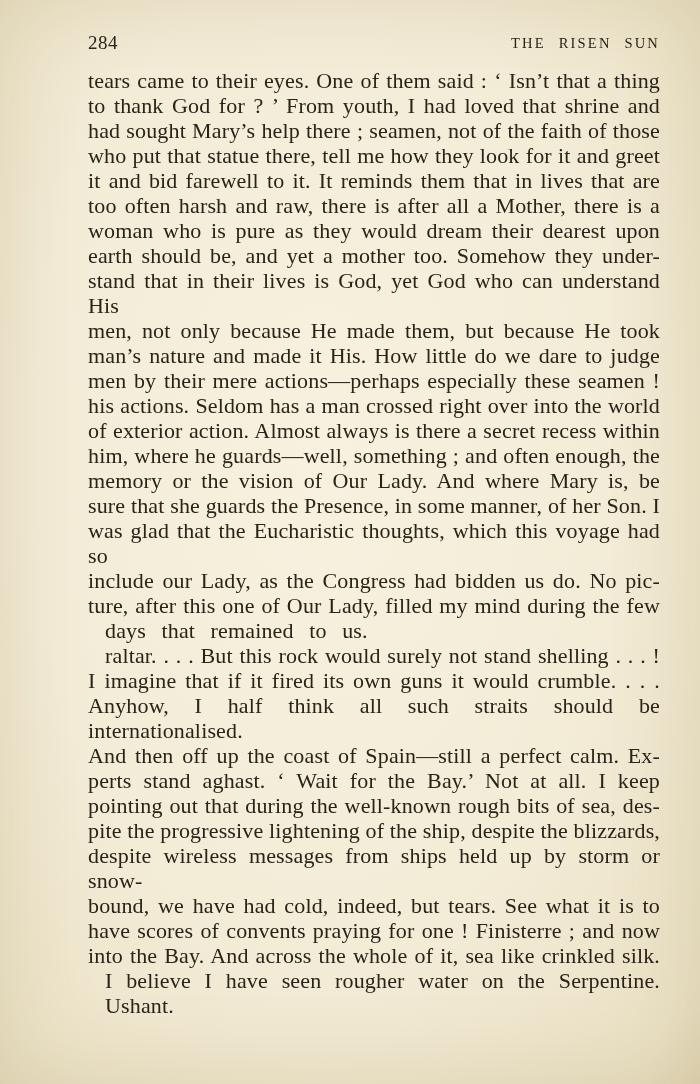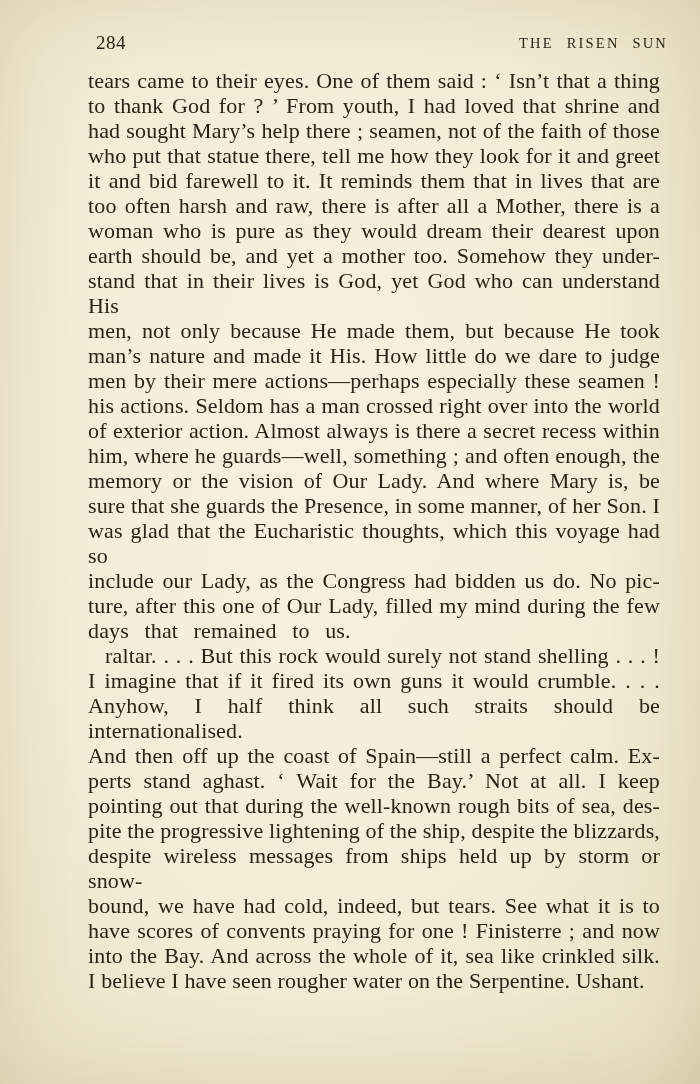--- a/index.html
+++ b/index.html
@@ -14,21 +14,21 @@
     width: 700px;
     height: 1084px;
     background: radial-gradient(ellipse at 46% 42%, #f7f1df 0%, #f3ecd7 55%, #eae1c5 92%, #e3d9ba 100%);
     box-shadow: inset 0 0 90px rgba(150, 125, 70, 0.20);
     overflow: hidden;
     color: #2a2318;
   }
   .page-header {
     position: absolute;
     top: 32px;
-    left: 96px;
+    left: 88px;
     width: 572px;
     height: 26px;
   }
   .page-number {
     position: absolute;
     left: 0;
     top: 0;
     font-size: 19px;
     letter-spacing: 0.5px;
   }
@@ -52,20 +52,21 @@
     letter-spacing: 0.15px;
   }
   .para { margin: 0; }
   .para .line {
     text-align: justify;
     text-align-last: justify;
     white-space: normal;
   }
   .para .line:last-child {
     text-align-last: left;
+    margin-left: 17px;
   }
   
   .para.p1 .line:last-child { word-spacing: 0.45em; }
   .para.indent .line:first-child { text-indent: 17px; }
 </style>
 </head>
 <body>
 
 <div class="scan-page">
   <div class="page-header">

